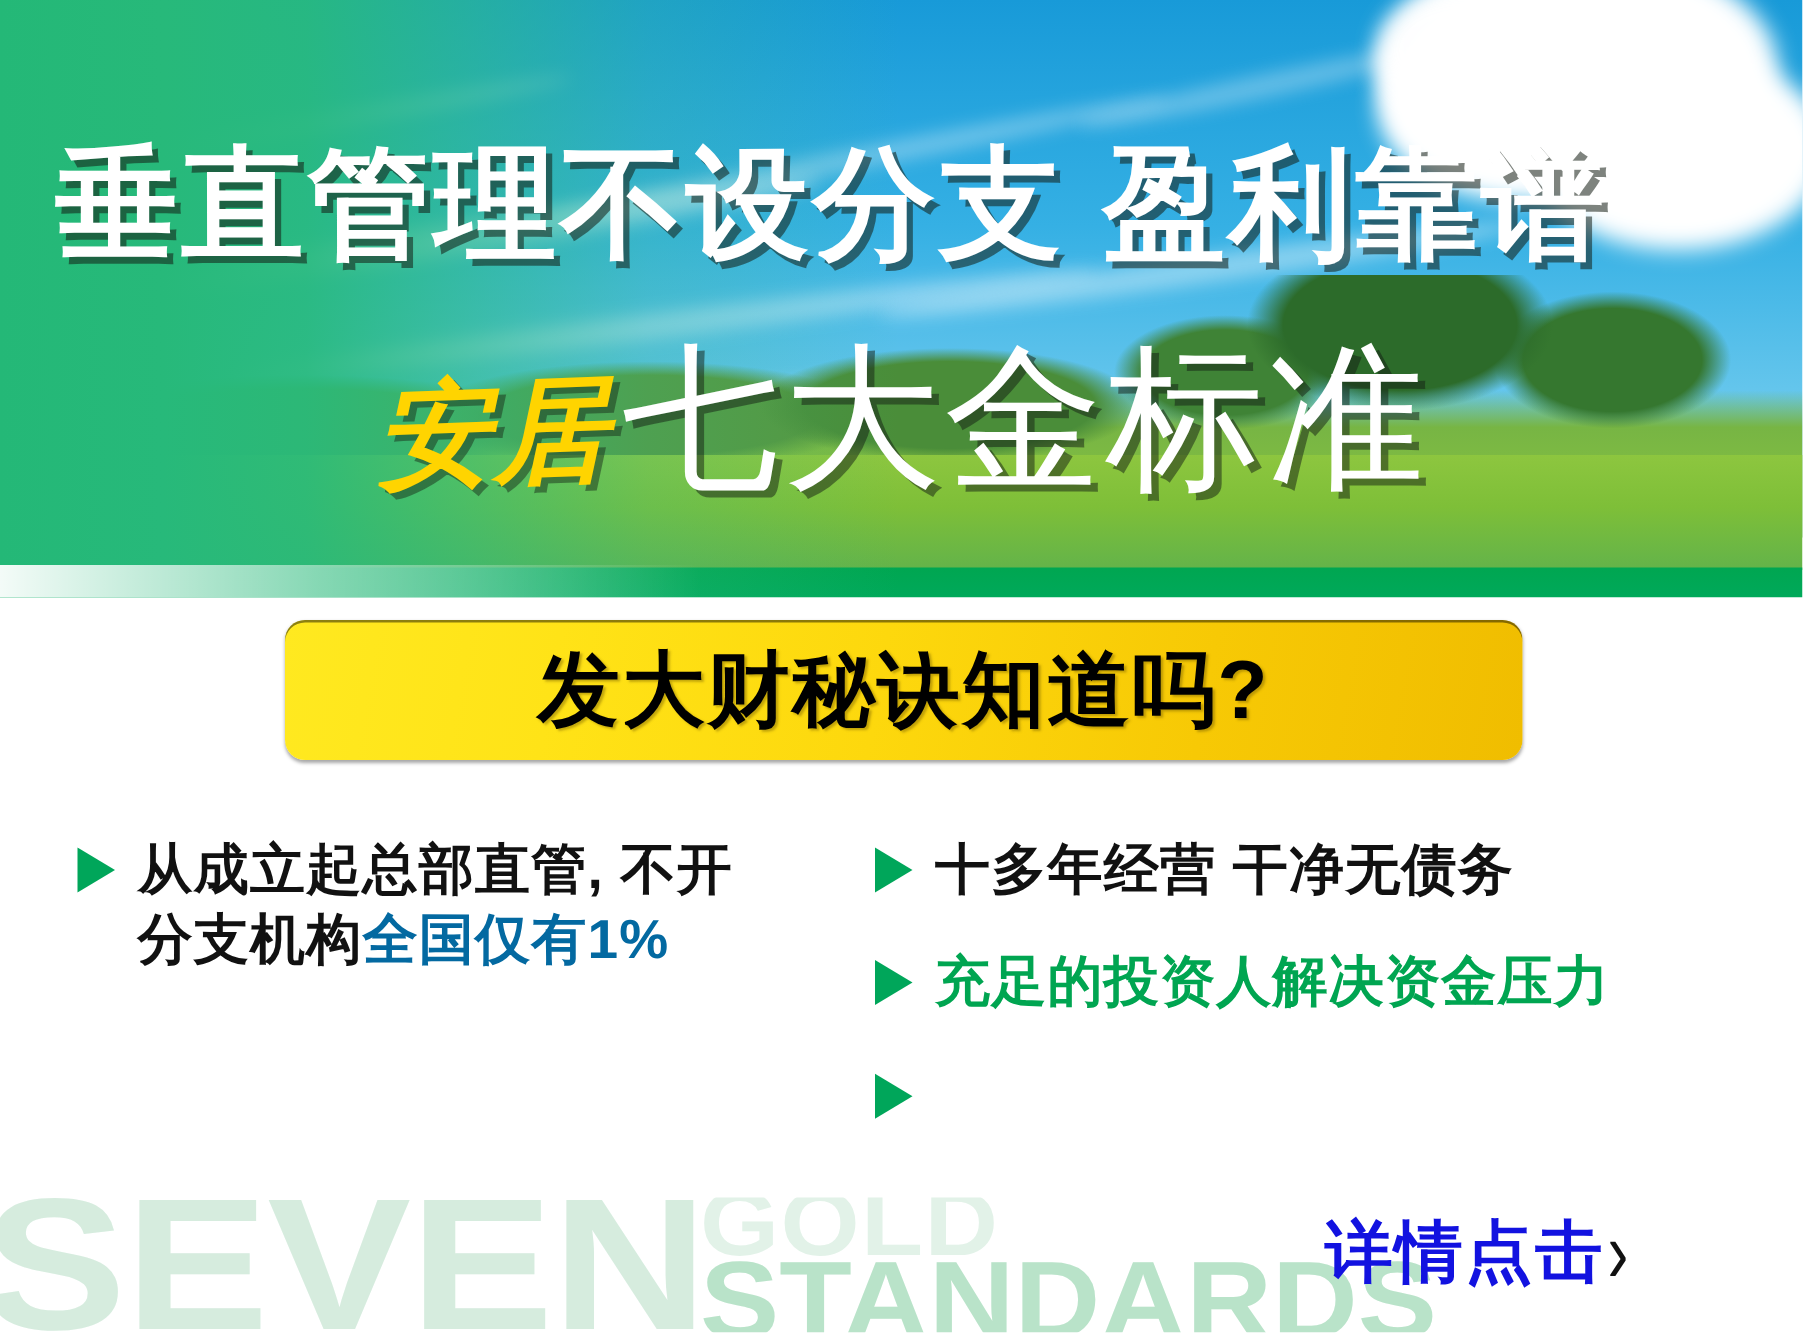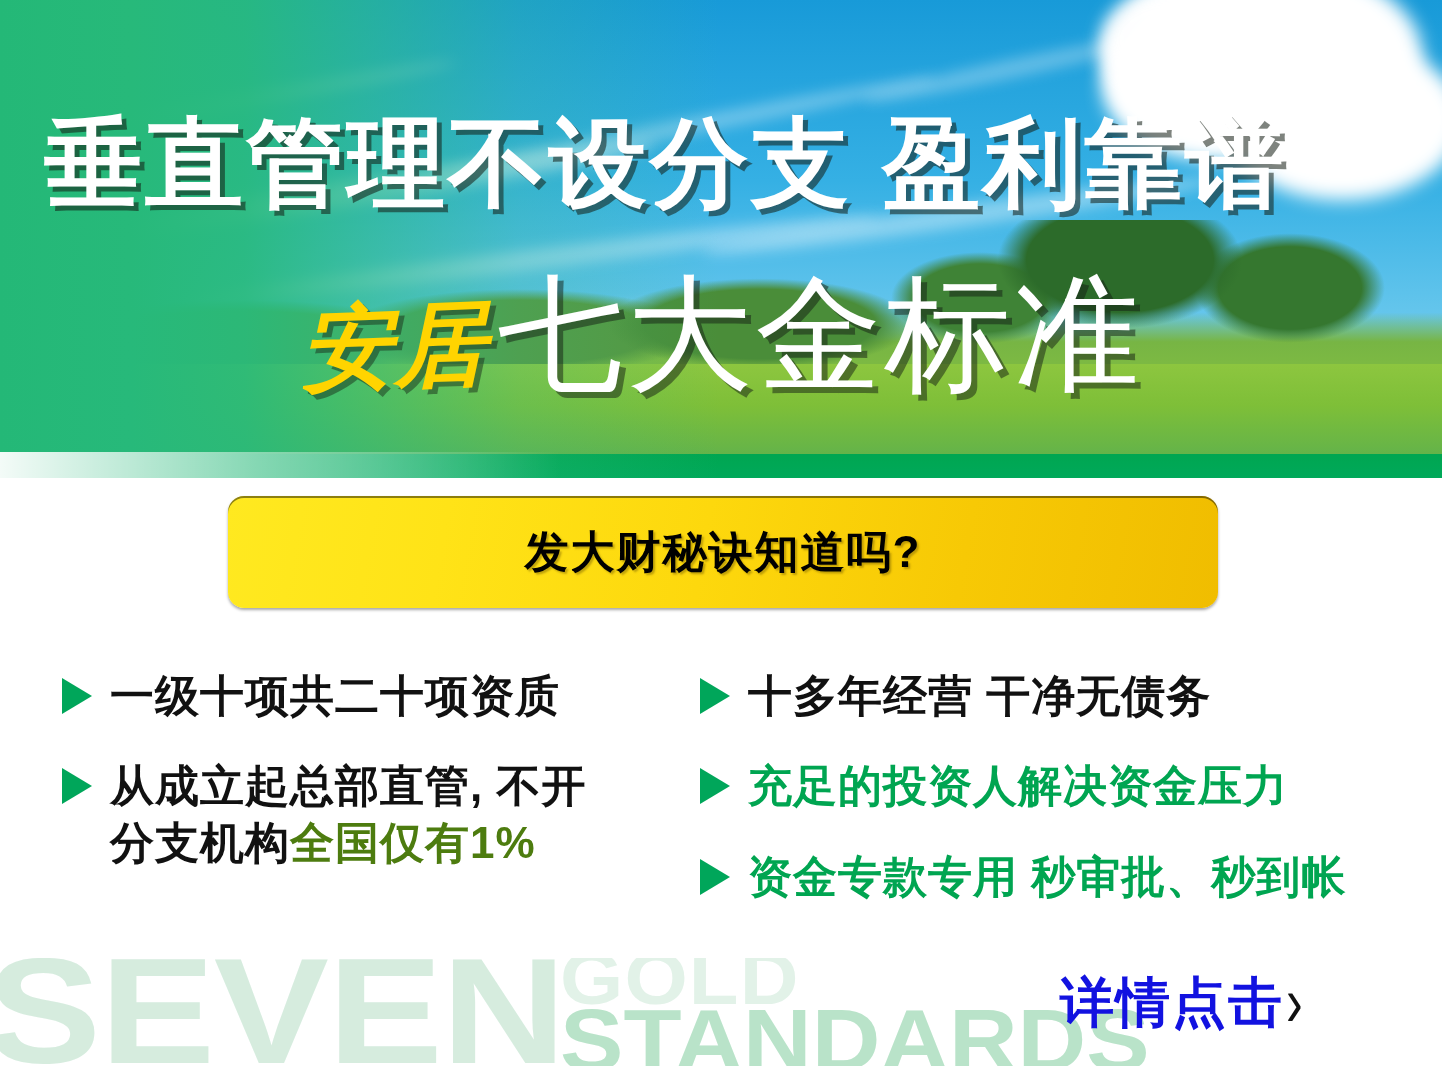--- a/index.html
+++ b/index.html
@@ -153,21 +153,21 @@
     border-radius: 16px;
     background: linear-gradient(100deg, #ffe920 0%, #ffe317 22%, #fdd80d 48%, #f7c905 74%, #f0bd00 100%);
     box-shadow: 0 2px 3px rgba(0,0,0,0.35), inset 0 2px 0 rgba(0,0,0,0.45);
     display: flex;
     align-items: center;
     justify-content: center;
     overflow: hidden;
   }
   .yellow-banner .bn-text {
     color: #000000;
-    font-size: 44px;
+    font-size: 66px;
     font-weight: bold;
     letter-spacing: 2px;
     white-space: nowrap;
     text-shadow: 2px 2px 2px rgba(120,95,0,0.45);
   }
 
   
   .watermark {
     position: absolute;
     left: 0; top: 958px;
@@ -237,21 +237,21 @@
   }
   .b-text {
     font-size: 44px;
     font-weight: bold;
     color: #111111;
     line-height: 1.28;
     letter-spacing: 1px;
     white-space: pre-line;
   }
   .b-text.green { color: #00a551; }
-  .b-text .hl { color: #4d7c0f; }
+  .b-text .hl { color: #0369a1; }
 
   
   .cta {
     position: absolute;
     left: 1060px; top: 975px;
     display: flex;
     align-items: center;
     gap: 2px;
   }
   .cta-label {
@@ -307,24 +307,20 @@
 </div>
 
 <div class="watermark">
   <div class="wm-seven">SEVEN</div>
   <div class="wm-gold">GOLD</div>
   <div class="wm-standards">STANDARDS</div>
 </div>
 
 <div class="bullets-left">
 
-  <div class="bullet-row">
-    <span class="tri"></span>
-    <span class="b-text">一级十项共二十项资质</span>
-  </div>
 
   <div class="bullet-row">
     <span class="tri"></span>
     <span class="b-text"><span>从成立起总部直管, 不开
 分支机构</span><span class="hl">全国仅有1%</span></span>
   </div>
 
 
 </div>
 
@@ -335,21 +331,20 @@
     <span class="b-text">十多年经营  干净无债务</span>
   </div>
 
   <div class="bullet-row">
     <span class="tri"></span>
     <span class="b-text green">充足的投资人解决资金压力</span>
   </div>
 
   <div class="bullet-row">
     <span class="tri"></span>
-    <span class="b-text green">资金专款专用  秒审批、秒到帐</span>
   </div>
 
 </div>
 
 <div class="cta">
   <span class="cta-label">详情点击</span>
   <span class="cta-chevron">›</span>
 </div>
 
 </body></html>

